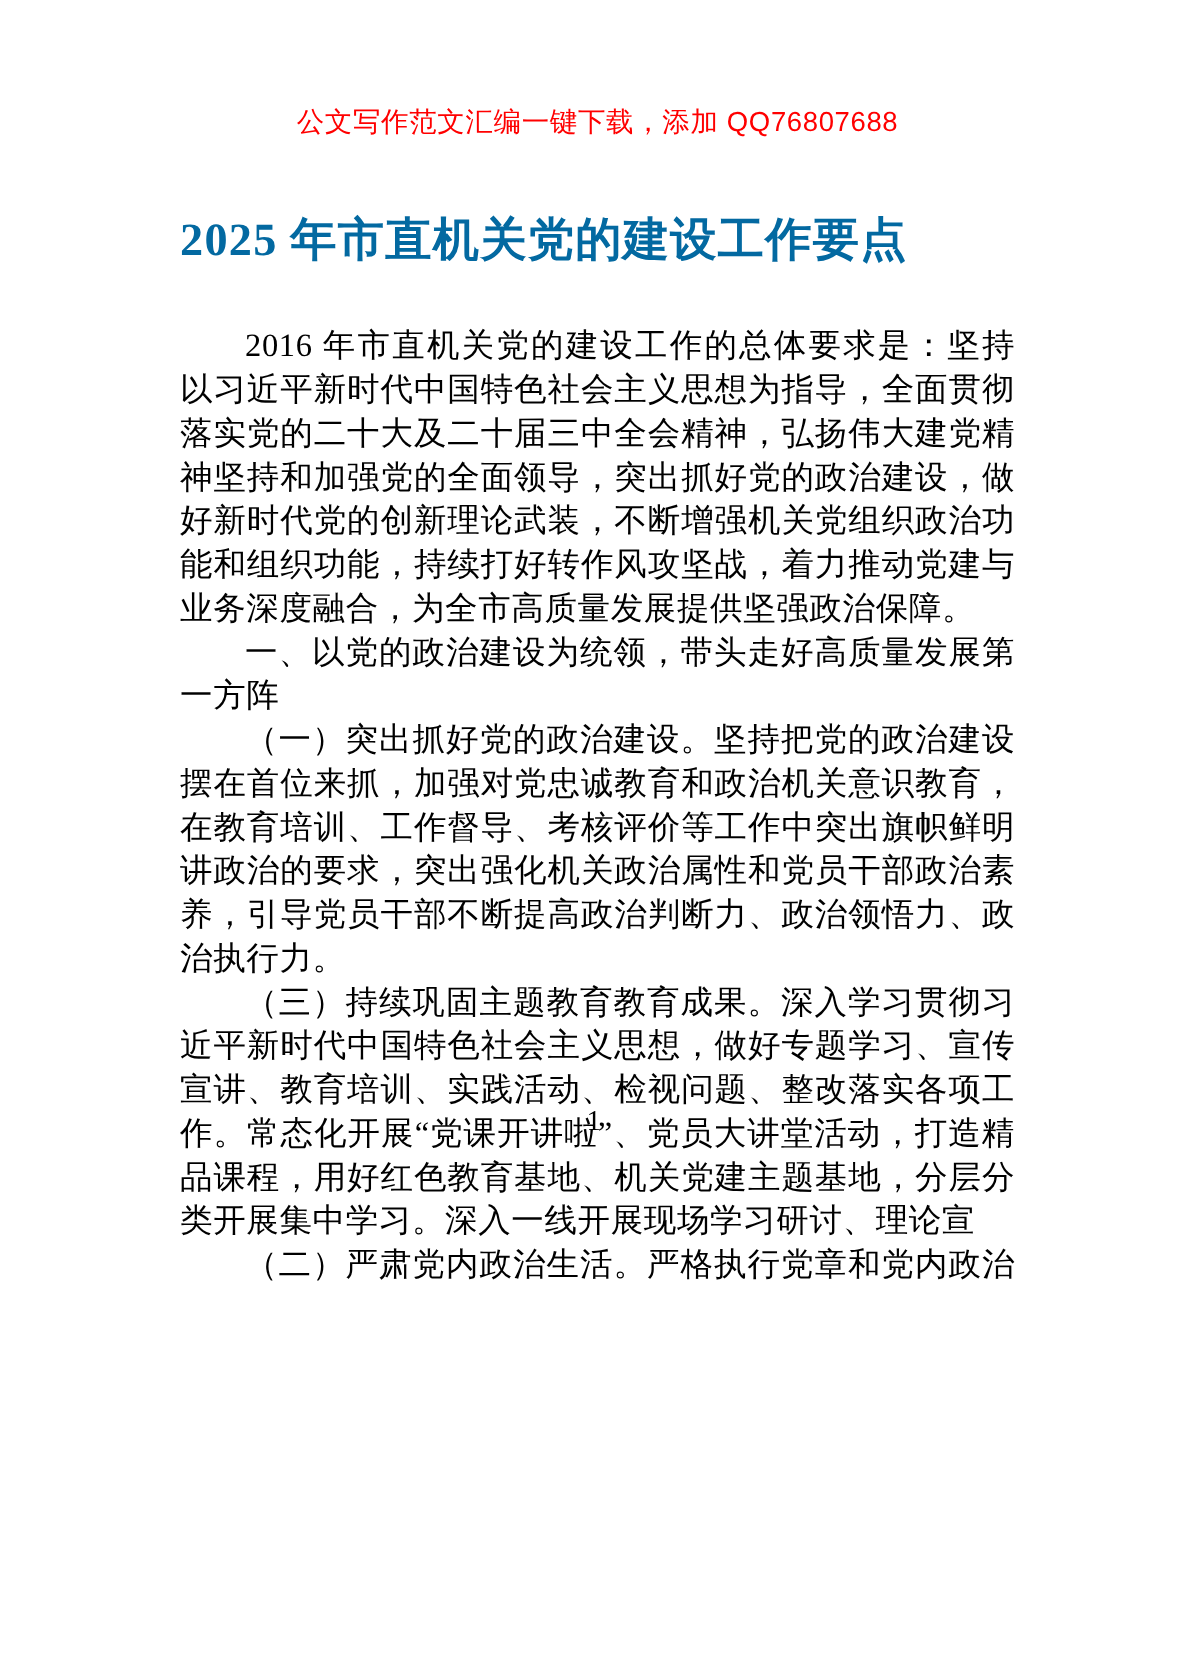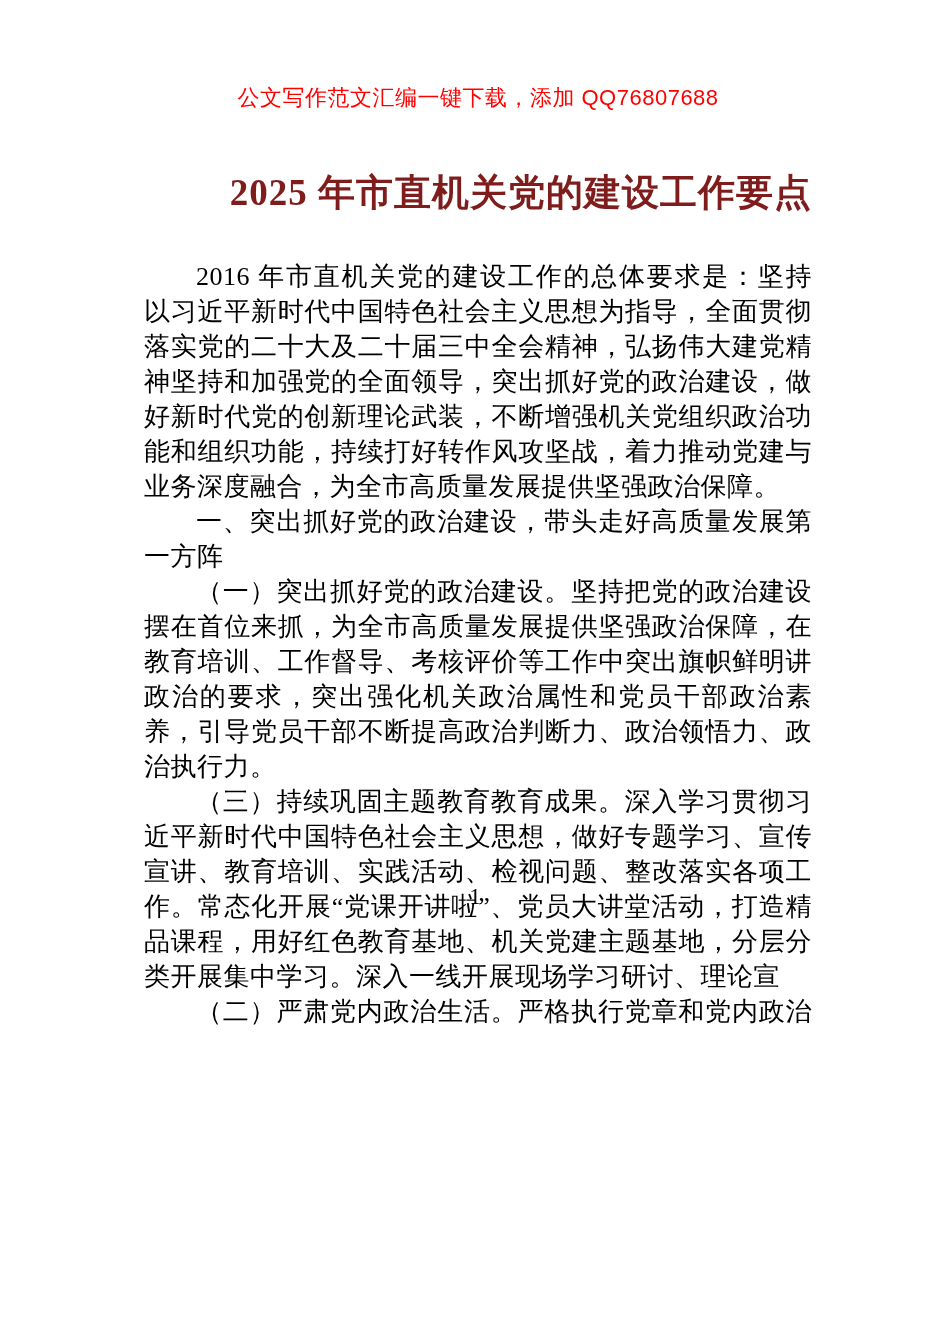--- a/index.html
+++ b/index.html
@@ -22,26 +22,26 @@
   .promo {
     text-align: center;
     color: #ff0000;
     font-size: 22px;
     line-height: 27px;
     font-family: "Liberation Sans", "DejaVu Sans", sans-serif;
     letter-spacing: 0.5px;
   }
   .doc-title {
     margin: 60px 0 0 0;
-    text-align: right;
+    text-align: left;
     font-size: 37px;
     line-height: 44px;
     font-weight: bold;
     letter-spacing: 1px;
-    color: #7f1d1d;
+    color: #0369a1;
   }
   .doc-body {
     margin-top: 44px;
   }
   .doc-body p {
     margin: 0;
     font-size: 26px;
     line-height: 35px;
     text-align: justify;
     text-justify: inter-ideograph;
@@ -63,21 +63,21 @@
 <body>
 
 <div class="page">
 
   <div class="promo">公文写作范文汇编一键下载，添加 QQ76807688</div>
 
   <h1 class="doc-title">2025 年市直机关党的建设工作要点</h1>
 
   <div class="doc-body">
     <p>2016 年市直机关党的建设工作的总体要求是：坚持以习近平新时代中国特色社会主义思想为指导，全面贯彻落实党的二十大及二十届三中全会精神，弘扬伟大建党精神坚持和加强党的全面领导，突出抓好党的政治建设，做好新时代党的创新理论武装，不断增强机关党组织政治功能和组织功能，持续打好转作风攻坚战，着力推动党建与业务深度融合，为全市高质量发展提供坚强政治保障。</p>
-    <p>一、突出抓好党的政治建设，带头走好高质量发展第一方阵</p>
-    <p>（一）突出抓好党的政治建设。坚持把党的政治建设摆在首位来抓，为全市高质量发展提供坚强政治保障，在教育培训、工作督导、考核评价等工作中突出旗帜鲜明讲政治的要求，突出强化机关政治属性和党员干部政治素养，引导党员干部不断提高政治判断力、政治领悟力、政治执行力。</p>
+    <p>一、以党的政治建设为统领，带头走好高质量发展第一方阵</p>
+    <p>（一）突出抓好党的政治建设。坚持把党的政治建设摆在首位来抓，加强对党忠诚教育和政治机关意识教育，在教育培训、工作督导、考核评价等工作中突出旗帜鲜明讲政治的要求，突出强化机关政治属性和党员干部政治素养，引导党员干部不断提高政治判断力、政治领悟力、政治执行力。</p>
     <p>（三）持续巩固主题教育教育成果。深入学习贯彻习近平新时代中国特色社会主义思想，做好专题学习、宣传宣讲、教育培训、实践活动、检视问题、整改落实各项工作。常态化开展“党课开讲啦”、党员大讲堂活动，打造精品课程，用好红色教育基地、机关党建主题基地，分层分类开展集中学习。深入一线开展现场学习研讨、理论宣</p>
     <p>（二）严肃党内政治生活。严格执行党章和党内政治生活准则，认真落实“三会一课”、民主评议党员等组织生活制度，丰富主题党日形式和内容，加强组织生活会、民主生活会指导，不断增强党内政治生活政治性时代性原则性战斗性。</p>
   </div>
 
   <div class="page-number">1</div>
 
 </div>
 
 </body></html>

